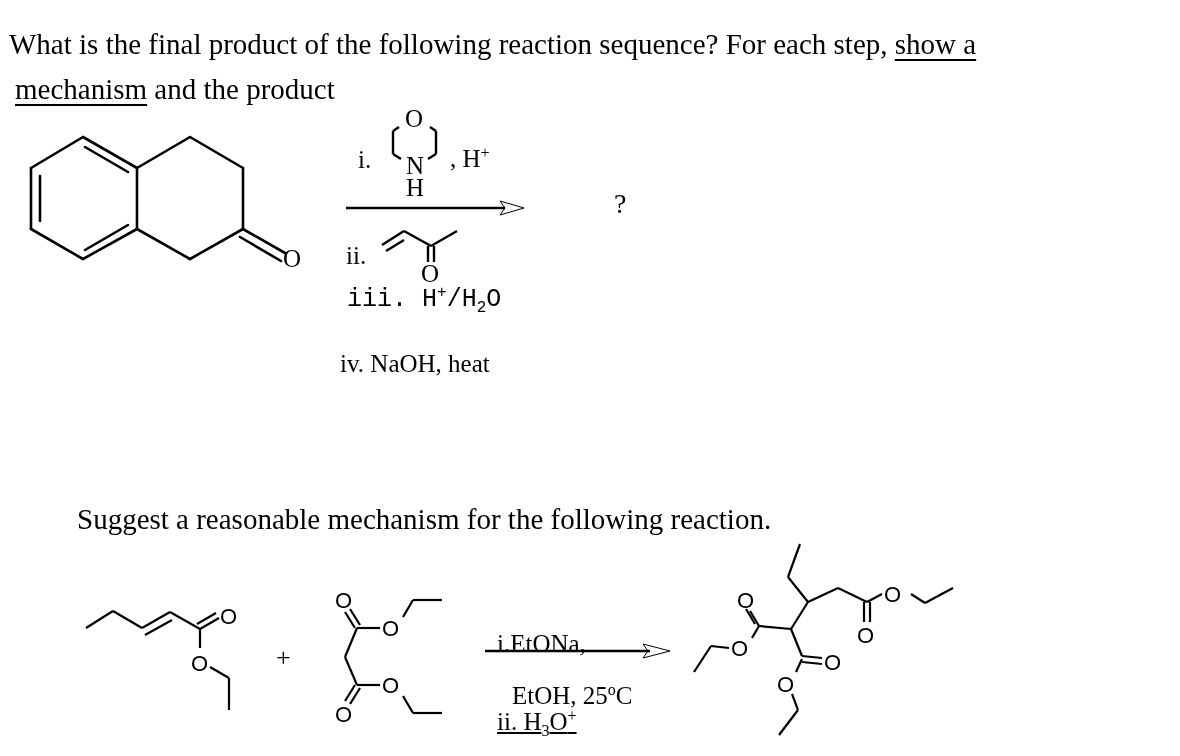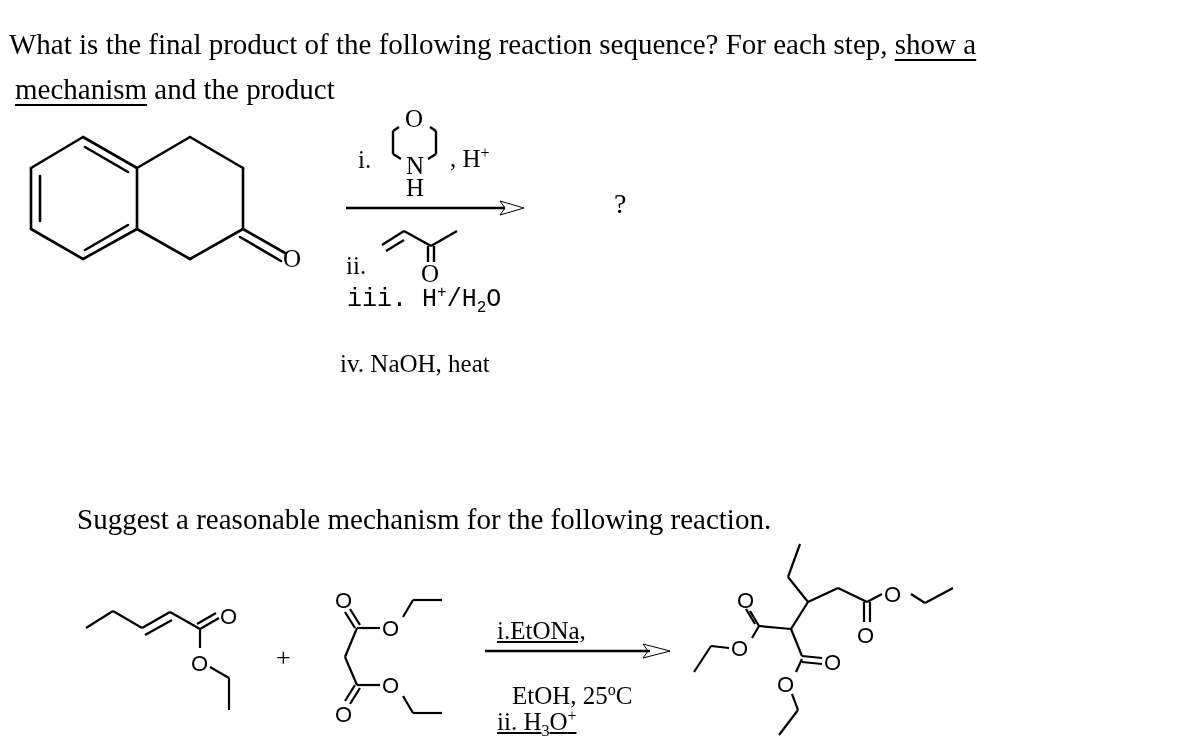--- a/index.html
+++ b/index.html
@@ -74,21 +74,21 @@
 
 <div class="lbl" style="left:283px; top:245px;">O</div>
 <div class="lbl" style="left:358px; top:146px;">i.</div>
 <div class="lbl" style="left:405px; top:105px;">O</div>
 <div class="lbl" style="left:406px; top:152px;">N</div>
 <div class="lbl" style="left:406px; top:174px;">H</div>
 <div class="lbl" style="left:450px; top:145px;">
   <span>,</span> <span>H</span><sup>+</sup>
 </div>
 <div class="lbl" style="left:614px; top:190px; font-size:28px;">?</div>
-<div class="lbl" style="left:346px; top:252px;">ii.</div>
+<div class="lbl" style="left:346px; top:242px;">ii.</div>
 <div class="lbl" style="left:421px; top:260px;">O</div>
 <div class="lbl" style="left:347px; top:286px;font-family:Liberation Mono, monospace;">
   <span>iii. H</span><sup>+</sup><span>/H</span><sub>2</sub><span>O</span>
 </div>
 <div class="lbl" style="left:340px; top:350px;">iv. NaOH, heat</div>
 
 <div class="q" style="left:77px; top:501px;">Suggest a reasonable mechanism for the following reaction.</div>
 
 <svg class="chem" width="1180" height="756">
 
@@ -161,19 +161,19 @@
     <line x1="798" y1="710" x2="779" y2="735"></line>
   </g>
   <text x="884" y="602" font-size="22">O</text>
   <text x="857" y="643" font-size="22">O</text>
   <text x="737" y="608" font-size="22">O</text>
   <text x="731" y="656" font-size="22">O</text>
   <text x="824" y="670" font-size="22">O</text>
   <text x="777" y="692" font-size="22">O</text>
 </svg>
 
-<div class="lbl" style="left:497px; top:617px;text-decoration:underline;">i.EtONa,</div>
+<div class="lbl" style="left:497px; top:630px;">i.EtONa,</div>
 <div class="lbl" style="left:512px; top:662px;margin-top:20px;">
   <span>EtOH, 25</span><sup>o</sup><span>C</span>
 </div>
 <div class="lbl" style="left:497px; top:708px;text-decoration:underline;">
   <span>ii. H</span><sub>3</sub><span>O</span><sup>+</sup>
 </div>
 
 </body></html>

